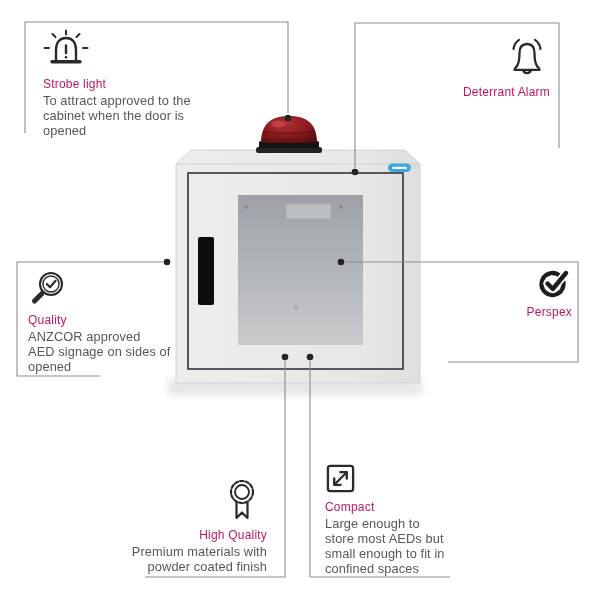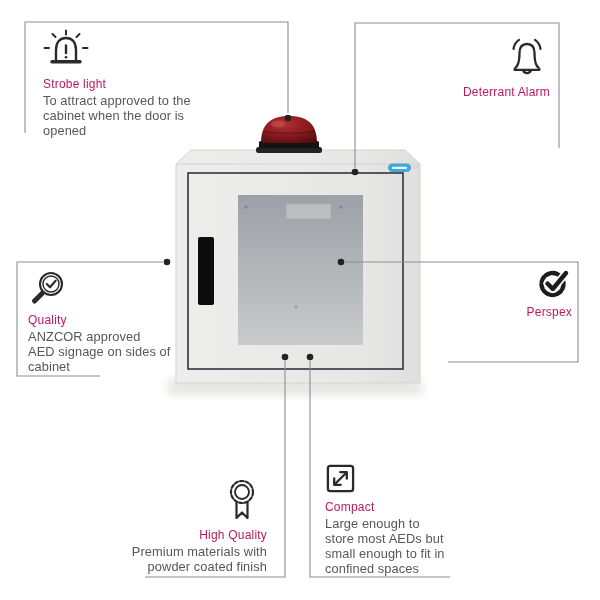--- a/index.html
+++ b/index.html
@@ -127,21 +127,21 @@
   <div class="callout align-left" style="left:28px;top:270px;width:172px;">
     <svg class="icon" width="38" height="37" viewBox="0 0 38 37" stroke="#2a2a2d" fill="none" stroke-linecap="round" stroke-linejoin="round">
       <circle cx="23" cy="14" r="11" stroke-width="2.1"></circle>
       <circle cx="23" cy="14" r="8" stroke-width="1.4"></circle>
       <path d="M18.8,14 L22,17.3 L27.6,10.8" stroke-width="2.1"></path>
       <line x1="14" y1="23.5" x2="6.5" y2="31" stroke-width="5"></line>
     </svg>
     <div class="title">Quality</div>
     <div class="body">ANZCOR approved
 AED signage on sides of
-cabinet</div>
+opened</div>
   </div>
 
   <div class="callout align-right" style="right:28px;top:266px;width:190px;">
     <svg class="icon" width="34" height="33" viewBox="0 0 34 33" fill="none" stroke-linecap="round" stroke-linejoin="round">
       <circle cx="14.5" cy="18" r="11" stroke="#1d1d20" stroke-width="4.4" stroke-dasharray="5.2 2.1"></circle>
       <path d="M9.5,17.5 L14.8,23 L28,7" stroke="#ffffff" stroke-width="8"></path>
       <path d="M9.5,17.5 L14.8,23 L28,7" stroke="#1d1d20" stroke-width="4.4"></path>
     </svg>
     <div class="title">Perspex</div>
   </div>

